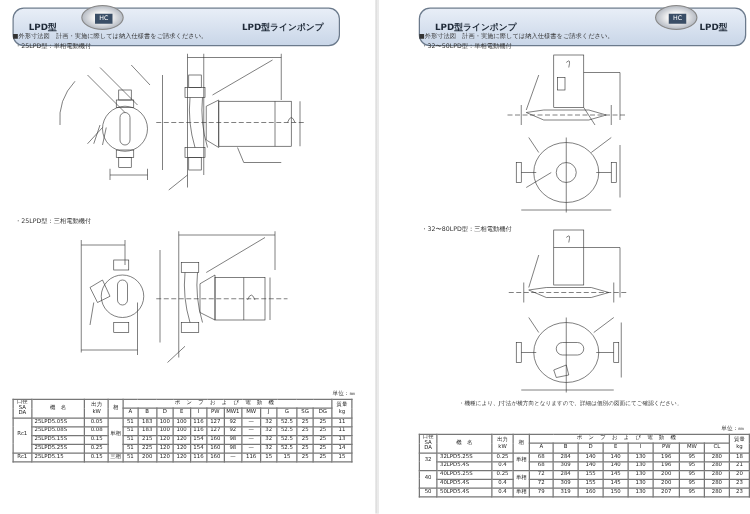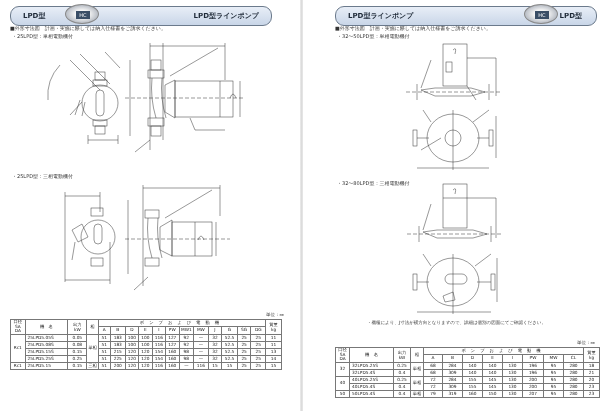--- a/index.html
+++ b/index.html
@@ -4,21 +4,21 @@
 <style>
   * { box-sizing: border-box; margin: 0; padding: 0; }
   html, body { width: 600px; height: 411px; overflow: hidden; background: #ffffff; }
   body { font-family: "DejaVu Sans", sans-serif; color: #222; position: relative; }
 
   .page { position: absolute; top: 0; height: 411px; background: #fff; }
   .page-left { left: 0; width: 301px; }
   .page-right { left: 302px; width: 298px; border-left: 1px solid #e4e4e4; }
   .gutter { position: absolute; left: 300px; top: 0; width: 3px; height: 411px; background: linear-gradient(to right, #ededed, #dcdcdc, #f2f2f2); }
 
-  .header-bar { position: absolute; top: 6px; height: 20px; border: 1px solid #6b7a8c; border-radius: 9px;
+  .header-bar { position: absolute; top: 6px; height: 31px; border: 1px solid #6b7a8c; border-radius: 9px;
     background: linear-gradient(to bottom, #e8eef7, #c9d6e8); display: flex; align-items: center; }
   .page-left .header-bar { left: 10px; width: 262px; }
   .page-right .header-bar { left: 32px; width: 262px; }
   .hdr-text { font-size: 7px; font-weight: bold; color: #1f2a38; position: absolute; white-space: nowrap; }
   .page-left .hdr-left { left: 12px; }
   .page-left .hdr-right { right: 12px; }
   .page-right .hdr-left { left: 12px; }
   .page-right .hdr-right { right: 14px; }
   .logo-badge { position: absolute; top: -3px; width: 34px; height: 20px; border-radius: 50%;
     background: radial-gradient(ellipse at center, #f5f5f5 30%, #b9bec6 70%, #8c939c 100%); border: 1px solid #888; }

